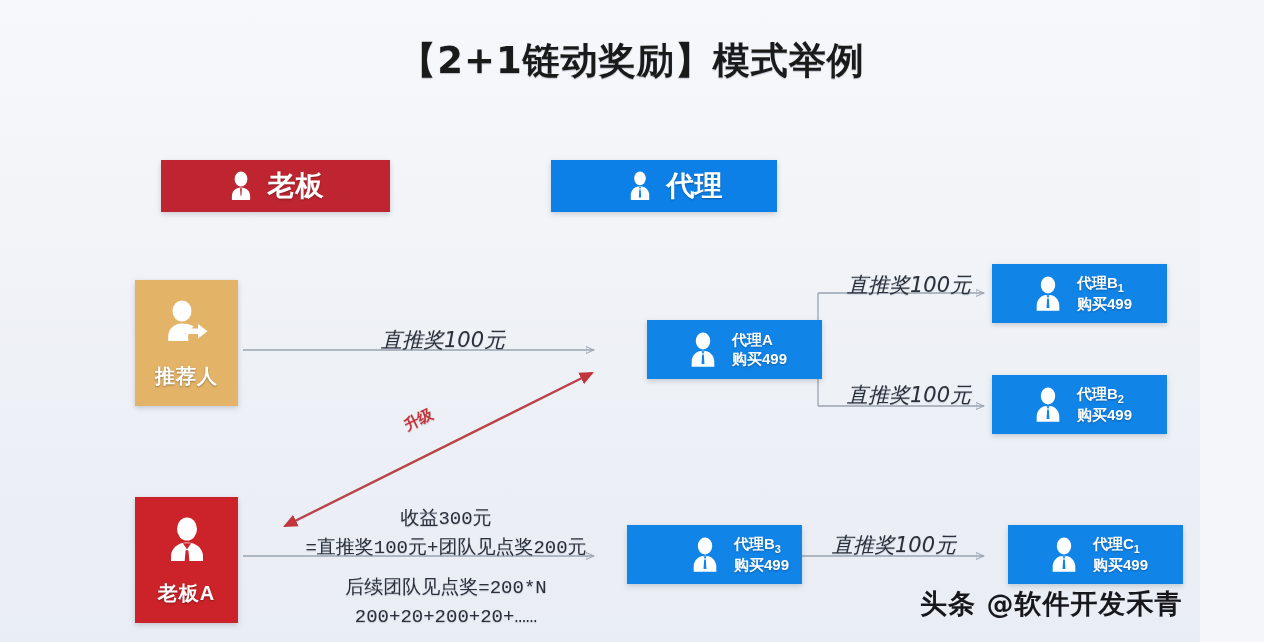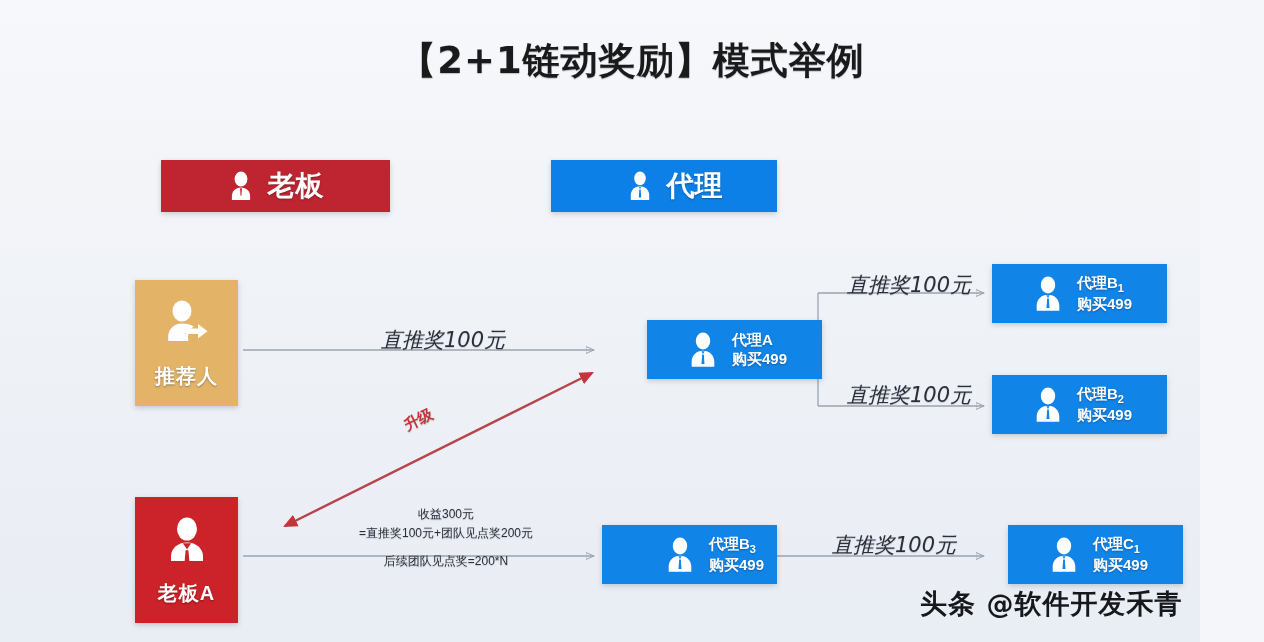--- a/index.html
+++ b/index.html
@@ -91,21 +91,21 @@
     line-height: 1.22;
     font-size: 15px;
     font-weight: bold;
     text-shadow: 0 1px 2px rgba(0,0,0,0.28);
   }
   .card .card-text .sub { font-size: 11px; vertical-align: sub; }
 
   .card-agentA { left: 602px; top: 320px; margin-left: 45px; }
   .card-agentB1 { left: 992px; top: 264px; }
   .card-agentB2 { left: 992px; top: 375px; }
-  .card-agentB3 { left: 602px; top: 525px; padding-left: 48px; }
+  .card-agentB3 { left: 627px; top: 525px; padding-left: 48px; }
   .card-agentC1 { left: 992px; top: 525px; margin-left: 16px; }
 
   
   .icon { display: block; }
   .icon-legend { width: 26px; height: 30px; }
   .icon-square { width: 54px; height: 58px; }
   .icon-card   { width: 34px; height: 36px; }
 
   
   #lines {
@@ -144,24 +144,24 @@
     font-family: "DejaVu Sans", "Liberation Sans", sans-serif;
   }
 
   
   .formula {
     position: absolute;
     left: 296px;
     top: 505px;
     width: 300px;
     text-align: center;
-    font-size: 12px;
+    font-size: 19px;
     color: #2a2f3a;
     line-height: 1.55;
-    font-family: Liberation Sans, sans-serif;
+    font-family: Liberation Mono, monospace;
     text-shadow: 0 1px 1px rgba(160,170,185,0.5);
   }
   .formula .l1 { display:block; }
   .formula .l2 { display:block; white-space: nowrap; }
   .formula .l3 { display:block; margin-top: 10px; }
   .formula .l4 { display:block; }
 
   
   .watermark {
     position: absolute;
@@ -317,17 +317,18 @@
   <div class="edge-label lbl-ref-agentA">直推奖100元</div>
   <div class="edge-label lbl-agentA-b1">直推奖100元</div>
   <div class="edge-label lbl-agentA-b2">直推奖100元</div>
   <div class="edge-label lbl-b3-c1">直推奖100元</div>
   <div class="lbl-upgrade">升级</div>
 
   <div class="formula">
     <span class="l1">收益300元</span>
     <span class="l2">=直推奖100元+团队见点奖200元</span>
     <span class="l3">后续团队见点奖=200*N</span>
+    <span class="l4">200+20+200+20+……</span>
   </div>
 
   <div class="watermark">头条 @软件开发禾青</div>
 
 </div>
 
 </body></html>

